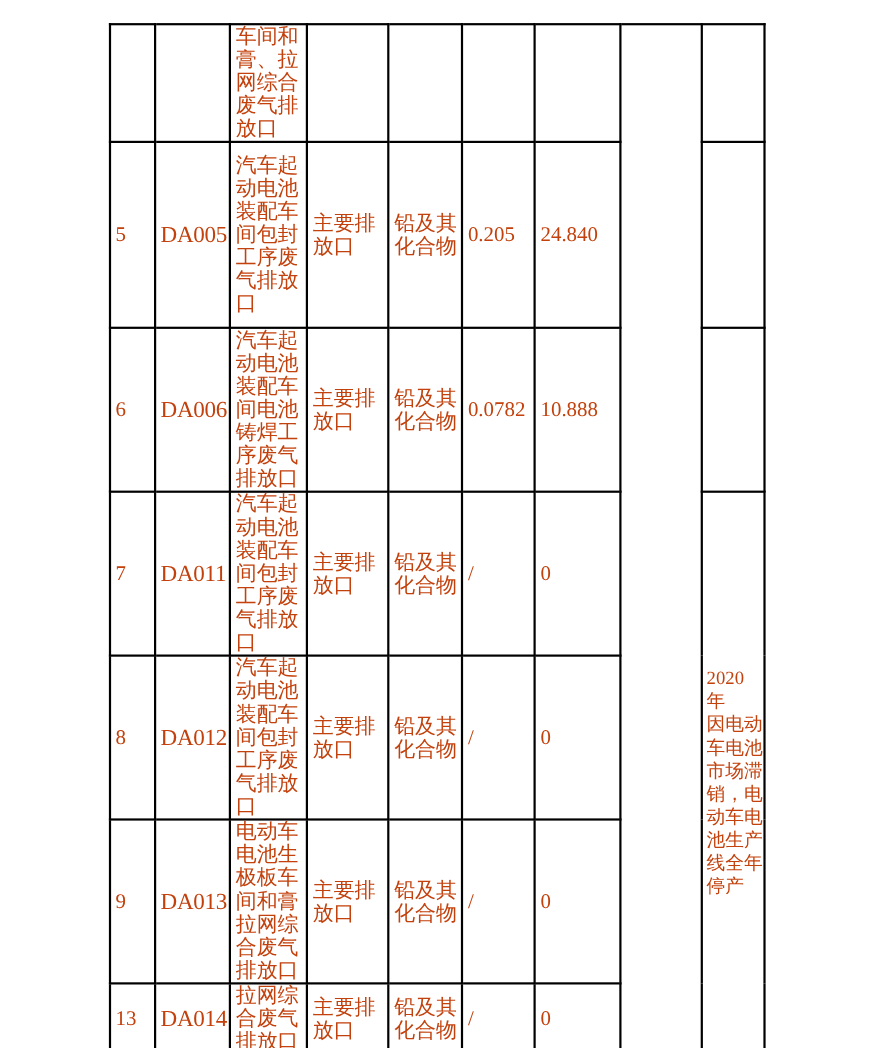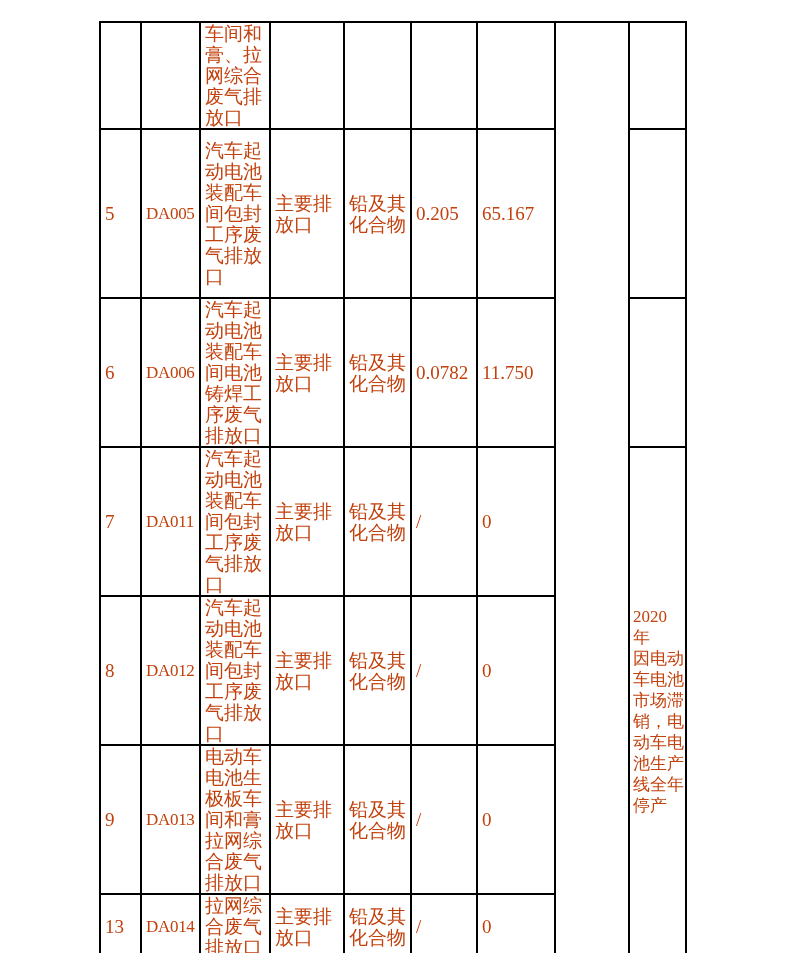--- a/index.html
+++ b/index.html
@@ -26,21 +26,21 @@
   }
   #permit-table td {
     border: 2px solid #000000;
     vertical-align: middle;
     padding: 0 2px 0 4px;
     line-height: 21px;
     word-break: break-all;
     background: #ffffff;
   }
   #permit-table td.code-cell {
-    font-size: 17px;
+    font-size: 21px;
     letter-spacing: -0.3px;
     white-space: nowrap;
     margin-left: 42px;
   }
   #permit-table td.num-cell {
     white-space: nowrap;
   }
   #permit-table td.remark-cell {
     font-size: 17px;
     padding: 16px 0 0 3px;
@@ -80,31 +80,31 @@
         <td rowspan="7"></td>
         <td></td>
       </tr>
       <tr style="height:169px">
         <td class="num-cell">5</td>
         <td class="code-cell">DA005</td>
         <td>汽车起动电池装配车间包封工序废气排放口</td>
         <td class="type-cell">主要排放口</td>
         <td class="pollutant-cell">铅及其化合物</td>
         <td class="num-cell">0.205</td>
-        <td class="num-cell">65.167</td>
+        <td class="num-cell">24.840</td>
         <td></td>
       </tr>
       <tr style="height:146px">
         <td class="num-cell">6</td>
         <td class="code-cell">DA006</td>
         <td>汽车起动电池装配车间电池铸焊工序废气排放口</td>
         <td class="type-cell">主要排放口</td>
         <td class="pollutant-cell">铅及其化合物</td>
         <td class="num-cell">0.0782</td>
-        <td class="num-cell">11.750</td>
+        <td class="num-cell">10.888</td>
         <td></td>
       </tr>
       <tr style="height:146px">
         <td class="num-cell">7</td>
         <td class="code-cell">DA011</td>
         <td>汽车起动电池装配车间包封工序废气排放口</td>
         <td class="type-cell">主要排放口</td>
         <td class="pollutant-cell">铅及其化合物</td>
         <td class="num-cell">/</td>
         <td class="num-cell">0</td>

